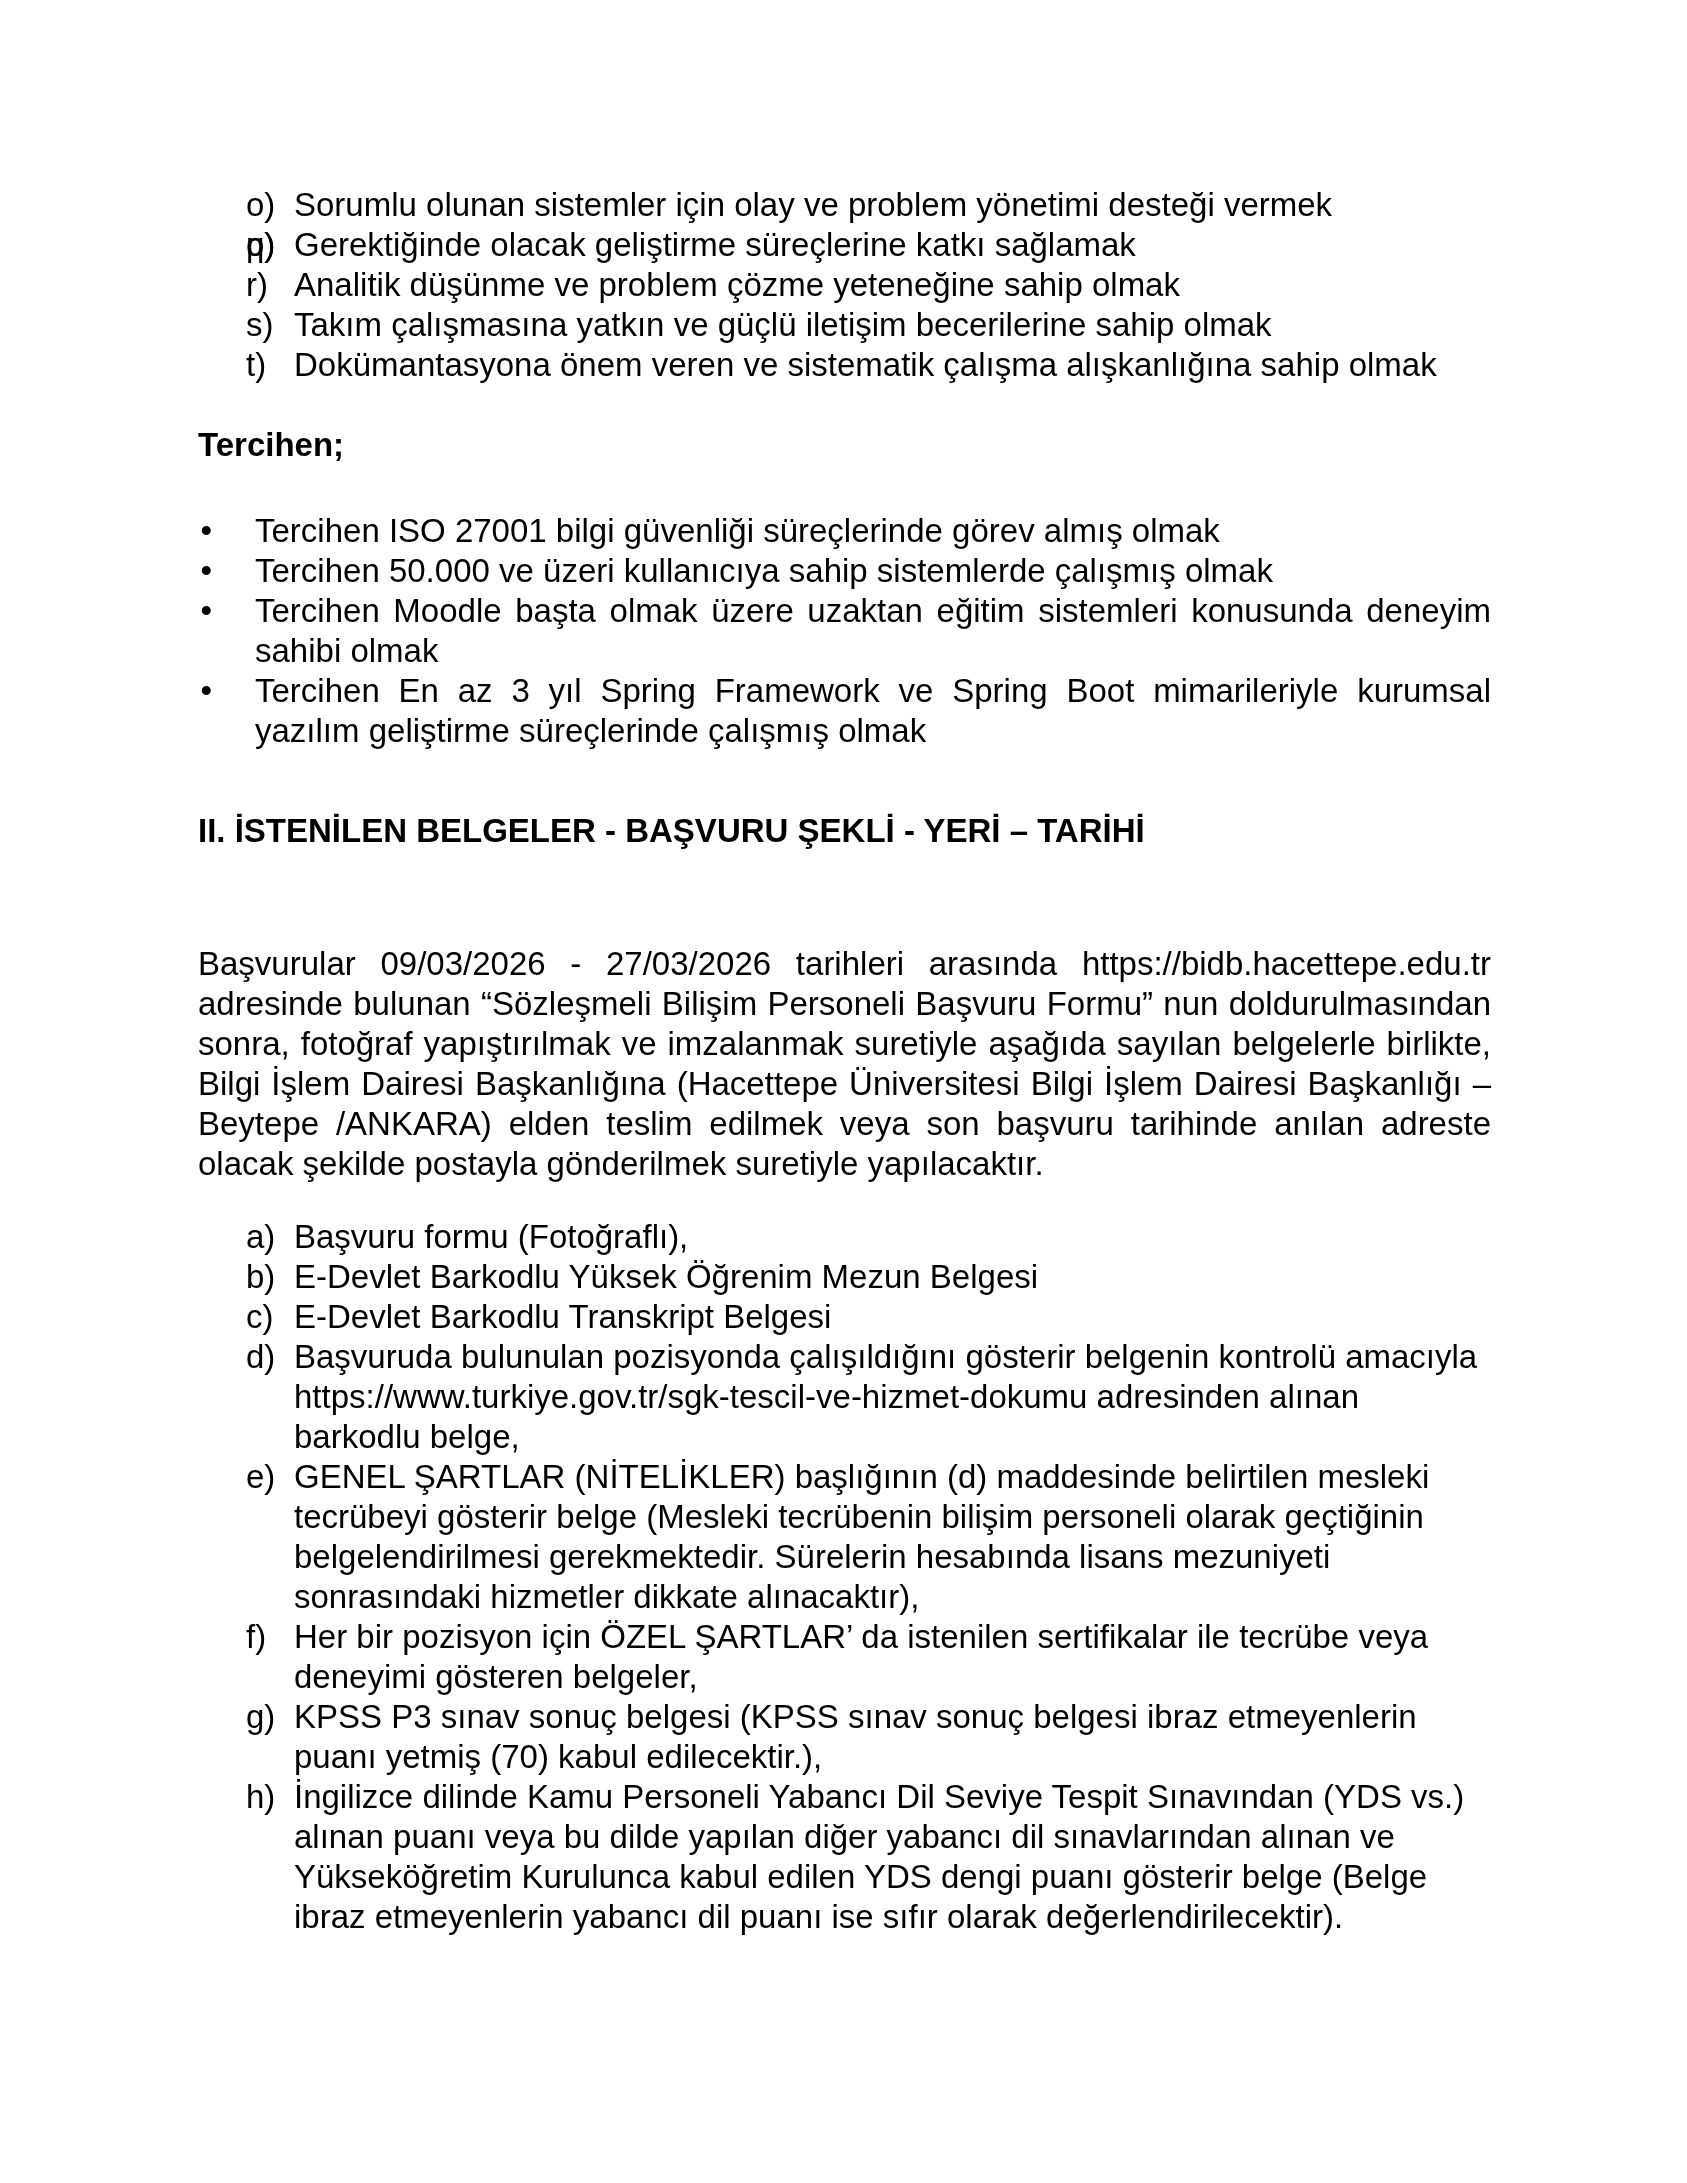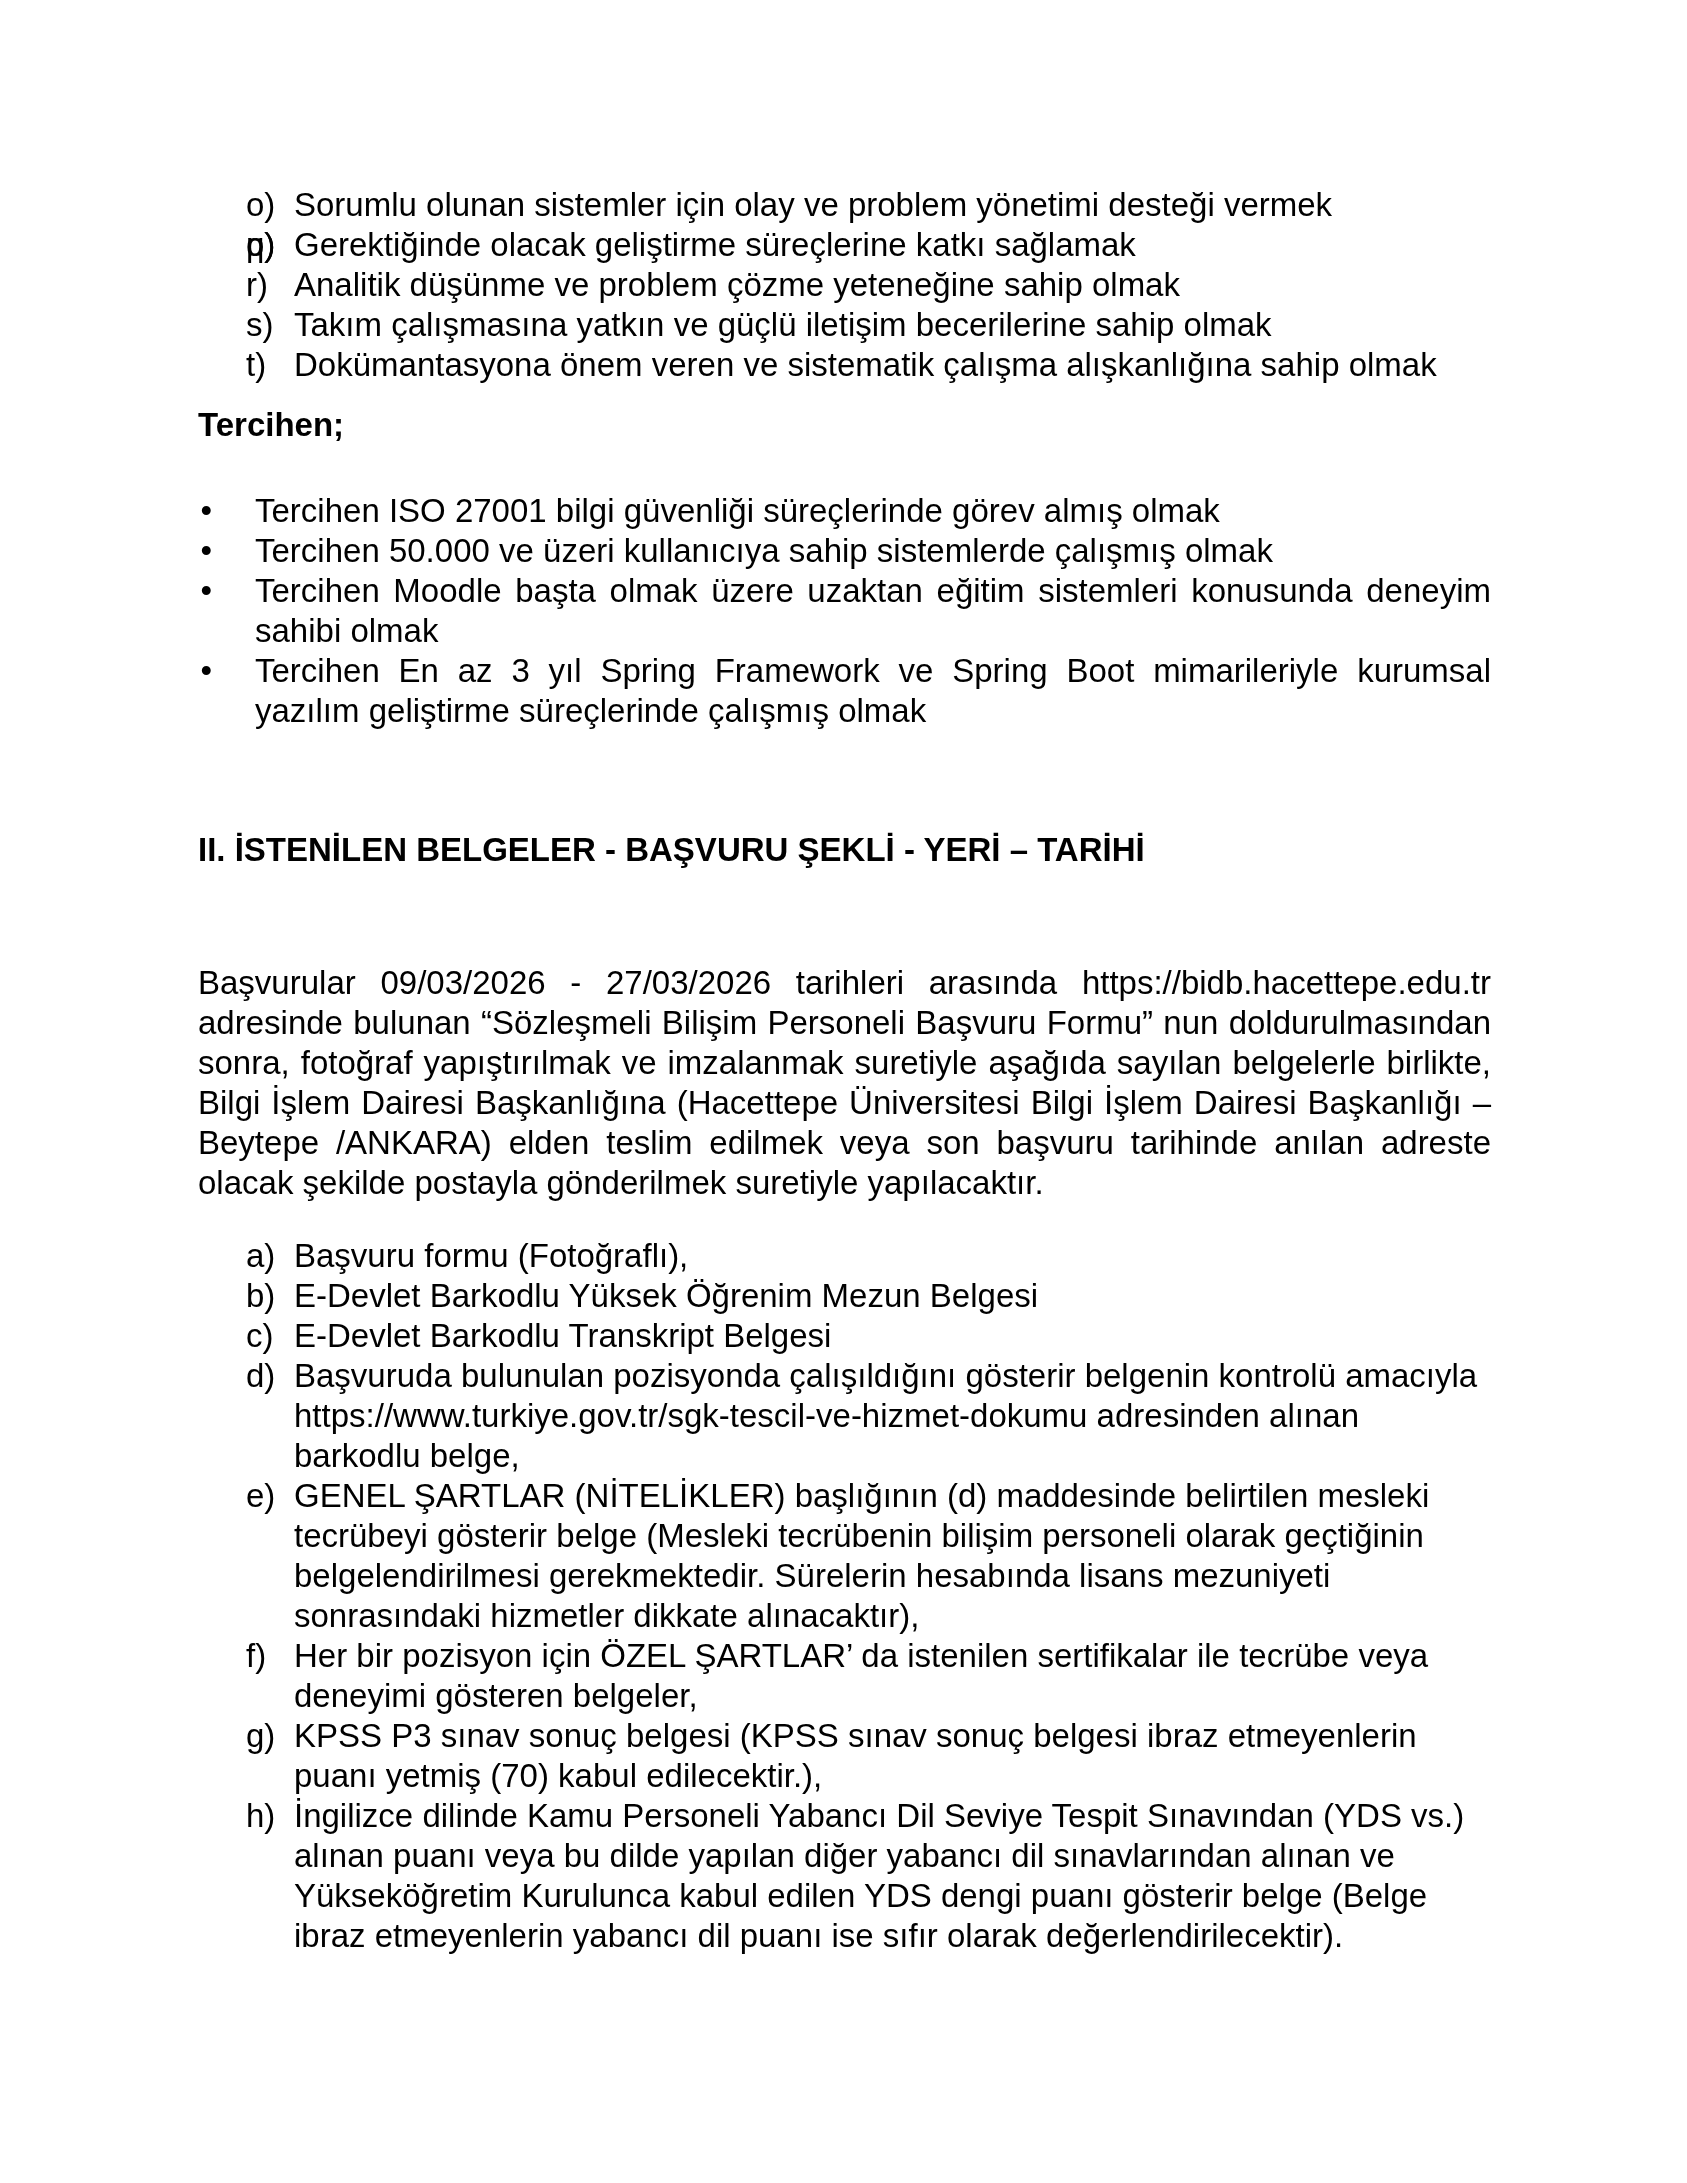--- a/index.html
+++ b/index.html
@@ -36,42 +36,42 @@
     text-align: left;
   }
   ul.letters > li > .marker {
     position: absolute;
     left: 48px;
     top: 0;
   }
   
   .pref-heading {
     font-weight: bold;
-    margin-top: 20px;
+    margin-top: 40px;
   }
   
   ul.bullets {
     list-style: none;
     margin-top: 46px;
   }
   ul.bullets > li {
     position: relative;
     padding-left: 57px;
     text-align: justify;
     text-align-last: left;
   }
   ul.bullets > li > .marker {
     position: absolute;
     left: 2.6px;
     top: 0;
   }
   
   .section-heading {
     font-weight: bold;
-    margin-top: 99px;
+    margin-top: 60px;
   }
   
   .application-paragraph {
     margin-top: 93px;
     text-align: justify;
     text-align-last: left;
   }
   
   ul.letters.documents {
     margin-top: 33px;

